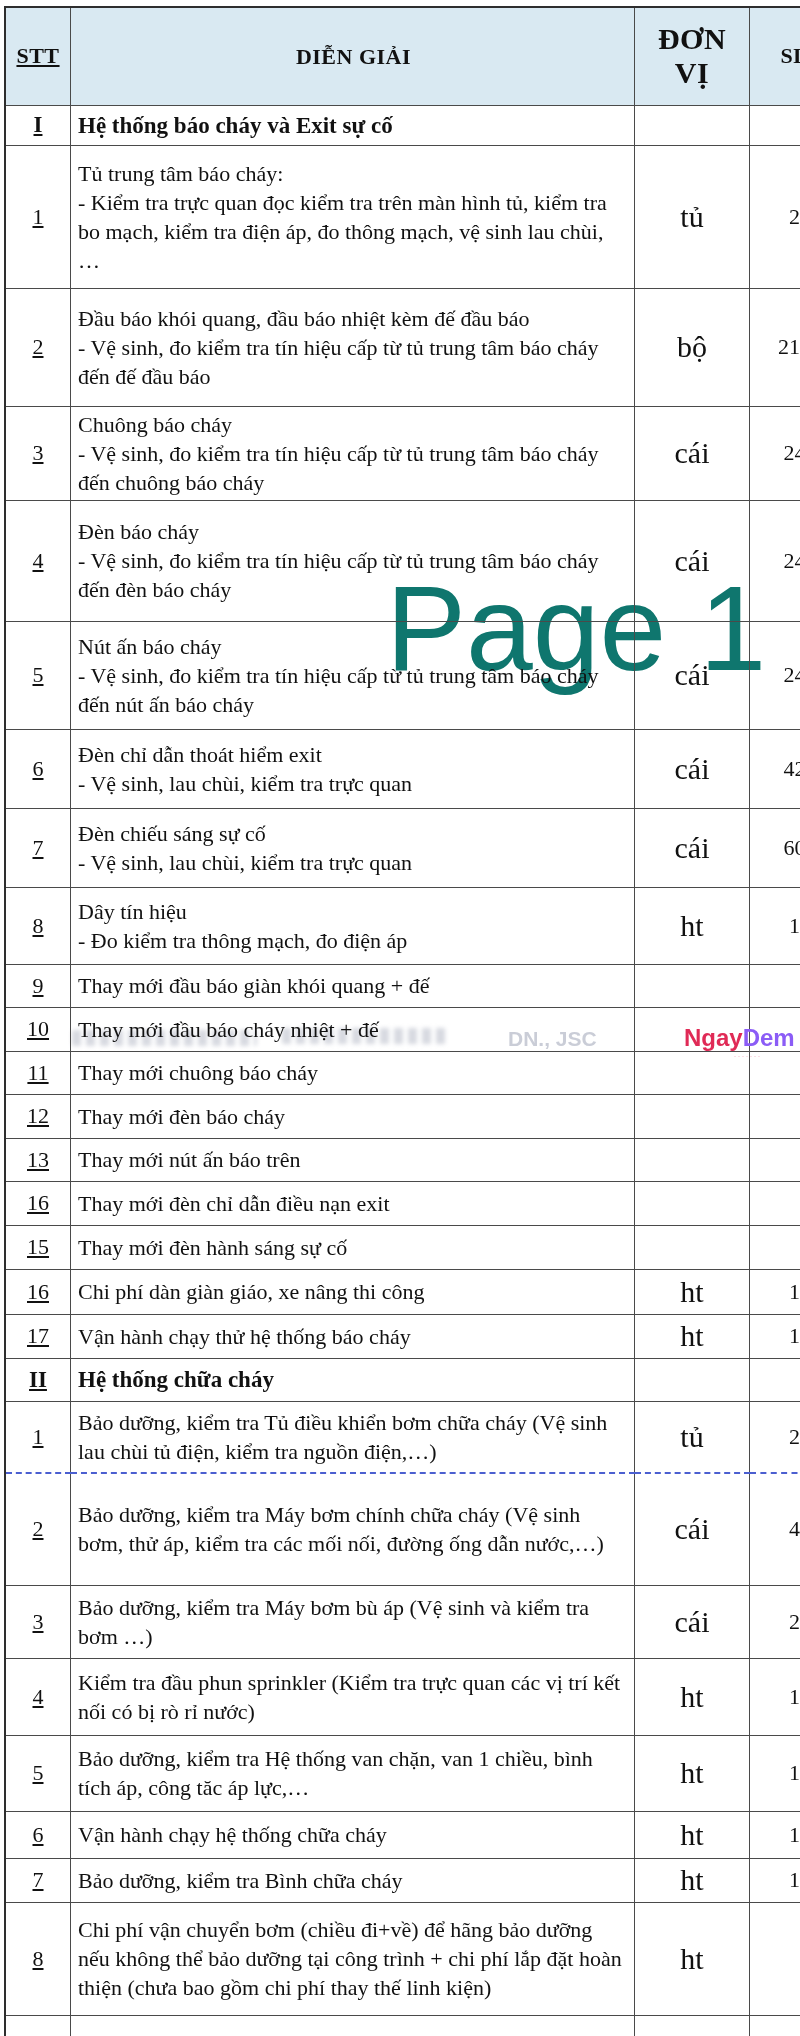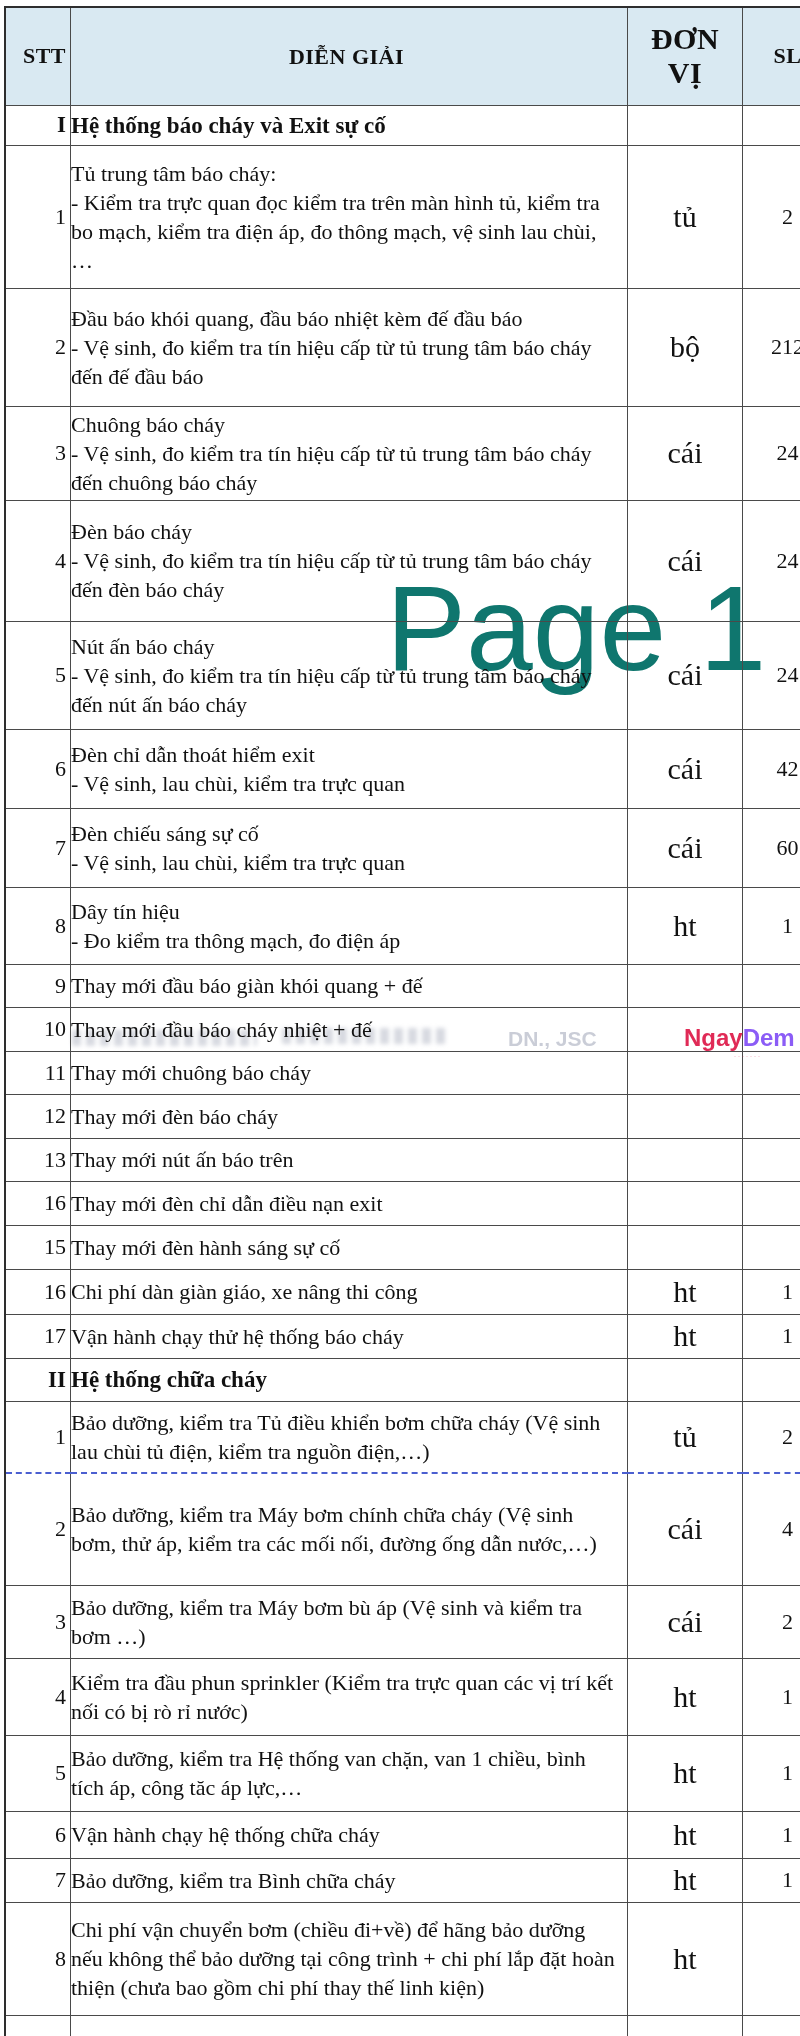--- a/index.html
+++ b/index.html
@@ -20,23 +20,23 @@
     border:1px solid #4a4a4a;
   }
   table.main{border:2px solid #2e2e2e;}
   th,td{padding:2px 4px;vertical-align:middle;background:transparent;}
   thead th{
     background:#d9e9f2;
     font-size:23px;font-weight:bold;text-align:center;
     border-bottom:2px solid #2e2e2e;
     letter-spacing:.5px;
   }
-  .c-stt{width:56px;text-align:right;font-size:22px;}
+  .c-stt{width:56px;text-align:center;font-size:22px;text-decoration:underline;}
   .c-desc{width:551px;text-align:left;font-size:22px;line-height:29px;
-          padding-left:0;padding-right:5px;white-space:pre-line;}
+          padding-left:7px;padding-right:5px;white-space:pre-line;}
   .c-unit{width:106px;text-align:center;font-size:30px;}
   .c-qty{width:81px;text-align:center;font-size:22px;}
   tr.section .c-desc, tr.section .c-stt{font-weight:bold;font-size:23px;}
   tr.pagebreak td{border-bottom:2px dashed #4b5fd0;}
   
   .wm-page{
     position:absolute;left:386px;top:562px;z-index:1;
     font-family:"Liberation Sans","DejaVu Sans",sans-serif;
     font-size:120px;line-height:1;color:#0f766e;
     white-space:nowrap;

